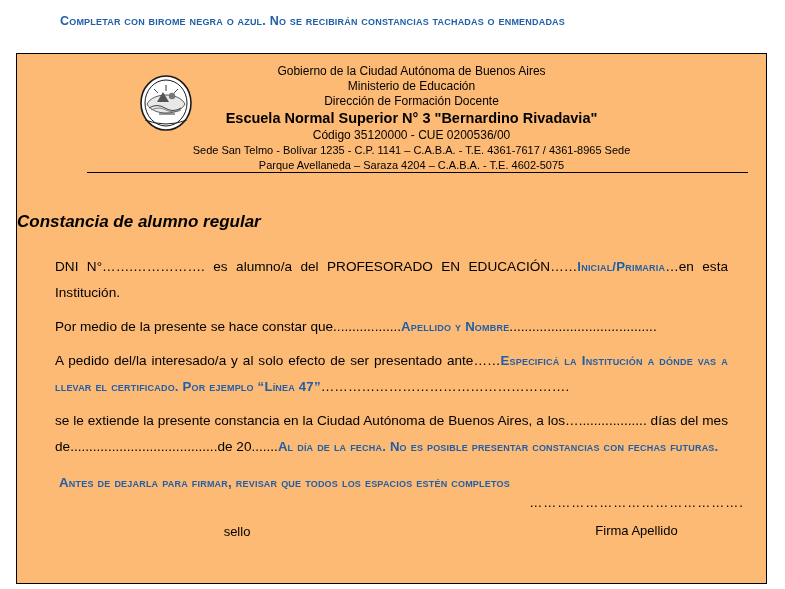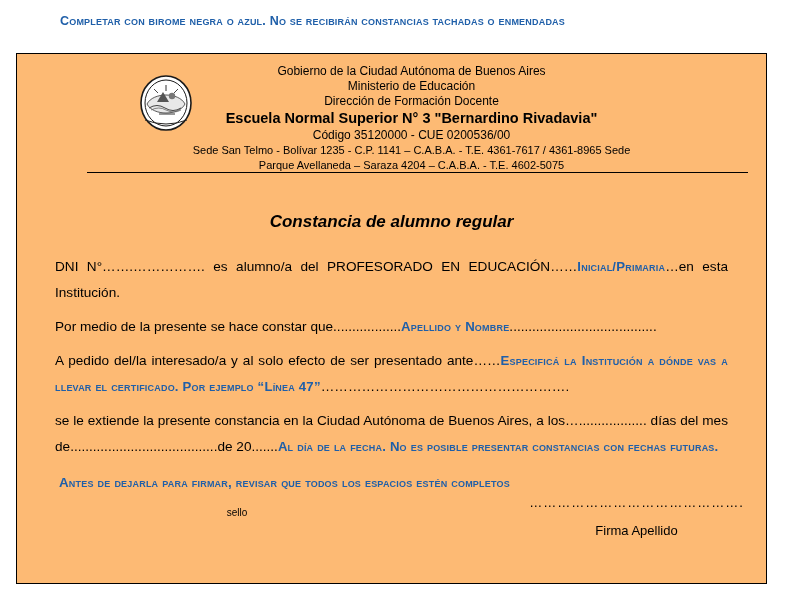--- a/index.html
+++ b/index.html
@@ -77,21 +77,20 @@
   }
   .header-rule {
     position: absolute;
     left: 70px;
     right: 18px;
     top: 118px;
     border-top: 1.5px solid #000;
   }
   .doc-title {
     margin-top: 36px;
-    text-align: center;
     font-size: 17px;
     font-weight: bold;
     font-style: italic;
     font-family: "Liberation Sans", sans-serif;
   }
   .body-text {
     margin: 22px 38px 0 38px;
     font-size: 13.6px;
     line-height: 26px;
     text-align: justify;
@@ -127,24 +126,24 @@
     top: 0px;
     width: 215px;
     text-align: center;
     font-size: 13px;
     color: #000;
     letter-spacing: 1px;
   }
   .sello {
     position: absolute;
     left: 160px;
-    top: 12px;
+    top: 29px;
     width: 120px;
     text-align: center;
-    font-size: 10px;
+    font-size: 13px;
   }
   .firma {
     position: absolute;
     left: 512px;
     top: 28px;
     width: 215px;
     text-align: center;
     font-size: 13px;
   }
 </style>

